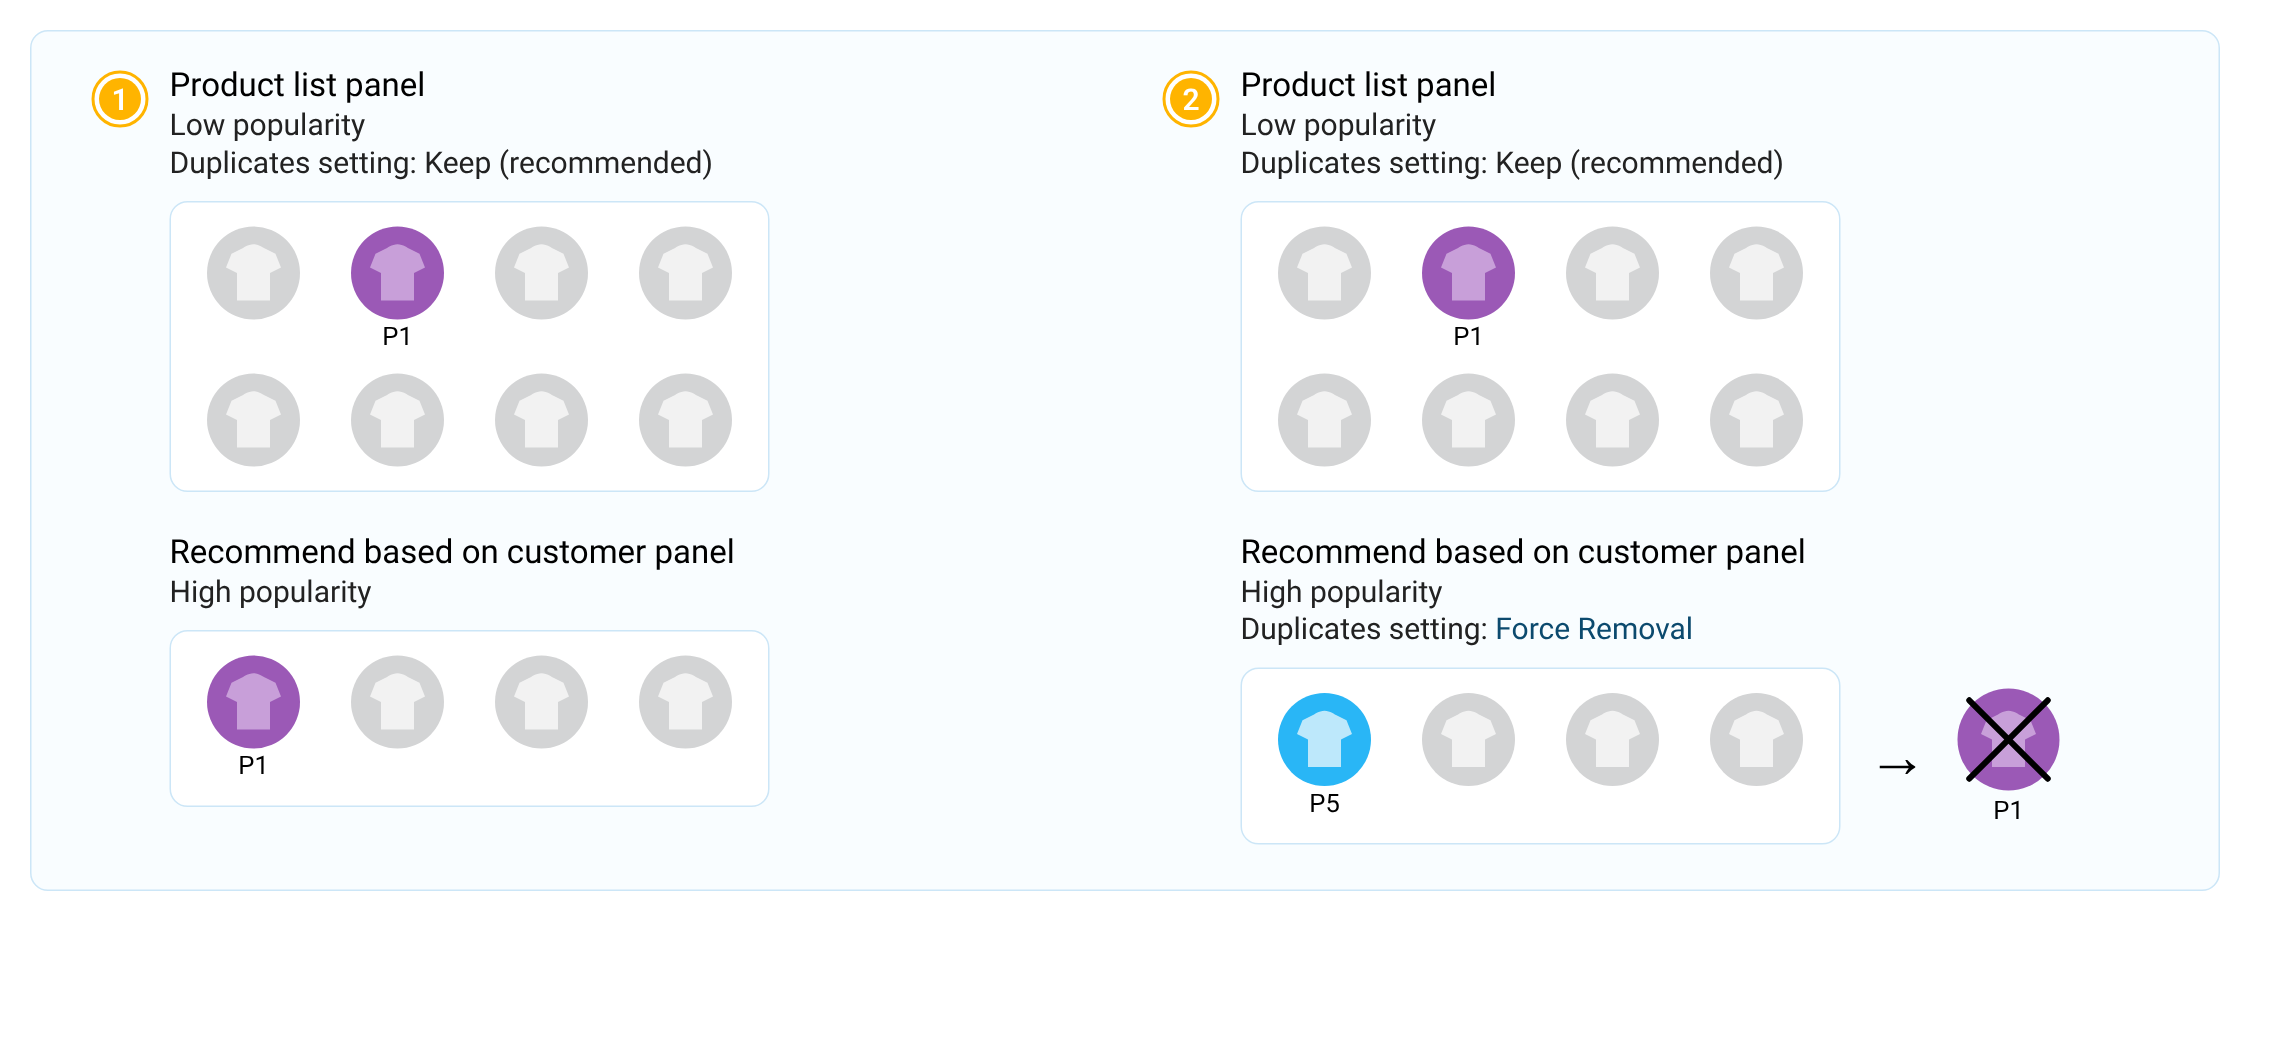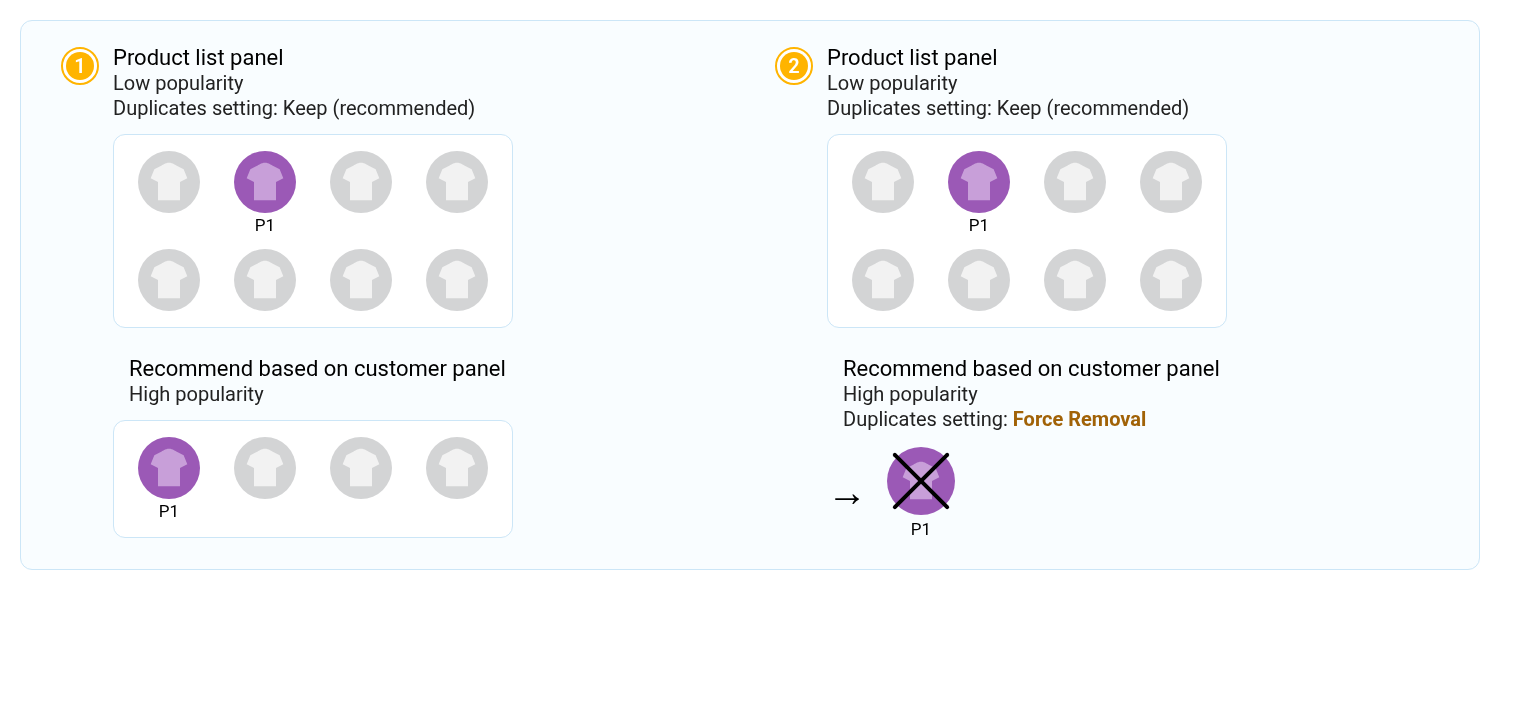--- a/index.html
+++ b/index.html
@@ -55,21 +55,21 @@
   .badge-inner {
     position: absolute;
     inset: 3px;
     border-radius: 50%;
     background: #ffb400;
     display:flex;align-items:center;justify-content:center;color:#fff;
   }
   .text-block { display:flex; flex-direction:column; gap:1px;justify-content:center; }
   .title { font-size: 22px; font-weight: 400; }
   .sub { font-size: 20px; color: #222; }
-  .sub .highlight { color: #a16207; font-weight: 700; }
+  .sub .highlight { color: #0c4a6e; font-weight: 400; }
   .grid-box {
     border: 1px solid #cce6f7;
     border-radius: 12px;
     background: #fff;
     padding: 16px 20px;
     display: grid;
     grid-template-columns: repeat(4, 70px);
     gap: 14px 26px;
     justify-content: start;
     width: fit-content;
@@ -110,21 +110,21 @@
     position:absolute;
     width: 78px; height: 4px;
     background: #000;
     border-radius: 2px;
     top: 50%; left: 50%;
   }
   .x-line.a { transform: translate(-50%,-50%) rotate(45deg); }
   .x-line.b { transform: translate(-50%,-50%) rotate(-45deg); } 
   .section .grid-box { margin-left: 52px; }
   .section.top .grid-box { margin-left: 52px; }
-  .section.bottom .header-row .text-block { margin-left: 16px; }
+  .section.bottom .header-row .text-block { margin-left: 0; }
   .section.bottom .header-row { padding-left: 52px; }
   .section.bottom .grid-box { margin-left: 52px; }
   .section.bottom .bottom-row { margin-left: 52px; }
 </style>
 </head>
 <body>
 
 <svg width="0" height="0" style="position:absolute">
   <defs>
     <g id="shirt">
@@ -329,20 +329,51 @@
       <div class="header-row">
         <div class="text-block">
           <div class="title">Recommend based on customer panel</div>
           <div class="sub">High popularity</div>
           <div class="sub">
             <span>Duplicates setting: </span><span class="highlight">Force Removal</span>
           </div>
         </div>
       </div>
       <div class="bottom-row">
+        <div class="grid-box single-row" style="margin-left:0">
+          <div class="cell">
+              <div class="icon icon-blue">
+                <svg class="shirt-svg" viewBox="0 0 48 48" style="color:#bde8fb">
+                  <use href="#shirt"></use>
+                </svg>
+              </div>
+              <div class="item-label">P5</div>
+            </div>
+          <div class="cell">
+              <div class="icon icon-gray">
+                <svg class="shirt-svg" viewBox="0 0 48 48" style="color:#f2f2f2">
+                  <use href="#shirt"></use>
+                </svg>
+              </div>
+            </div>
+          <div class="cell">
+              <div class="icon icon-gray">
+                <svg class="shirt-svg" viewBox="0 0 48 48" style="color:#f2f2f2">
+                  <use href="#shirt"></use>
+                </svg>
+              </div>
+            </div>
+          <div class="cell">
+              <div class="icon icon-gray">
+                <svg class="shirt-svg" viewBox="0 0 48 48" style="color:#f2f2f2">
+                  <use href="#shirt"></use>
+                </svg>
+              </div>
+            </div>
+        </div>
         <div class="arrow">→</div>
         <div class="crossed-wrap">
           <div class="crossed">
             <div class="icon icon-purple">
                 <svg class="shirt-svg" viewBox="0 0 48 48" style="color:#c89fd9">
                   <use href="#shirt"></use>
                 </svg>
               </div>
             <div class="x-line a"></div>
             <div class="x-line b"></div>

